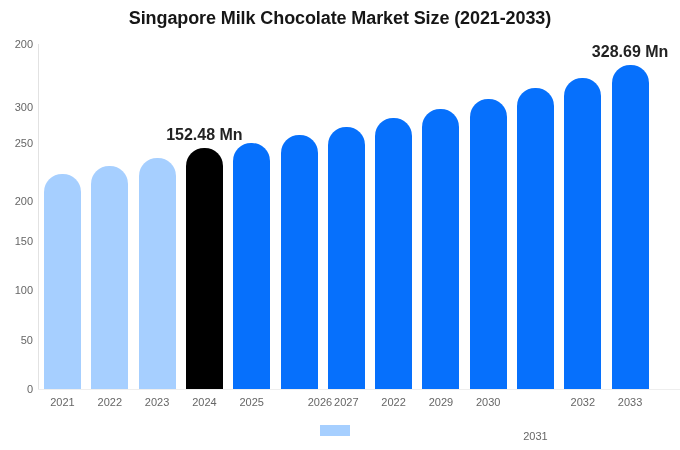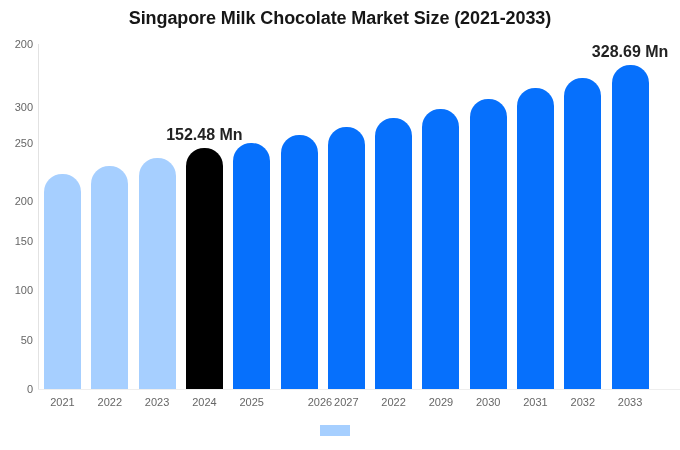--- a/index.html
+++ b/index.html
@@ -202,21 +202,21 @@
       <div class="x-tick" style="left: 44px;">2021</div>
       <div class="x-tick" style="left: 91.3px;">2022</div>
       <div class="x-tick" style="left: 138.6px;">2023</div>
       <div class="x-tick" style="left: 185.9px;">2024</div>
       <div class="x-tick" style="left: 233.2px;">2025</div>
       <div class="x-tick" style="left: 280.5px; margin-left: 21px;">2026</div>
       <div class="x-tick" style="left: 327.8px;">2027</div>
       <div class="x-tick" style="left: 375.1px;">2022</div>
       <div class="x-tick" style="left: 422.4px;">2029</div>
       <div class="x-tick" style="left: 469.7px;">2030</div>
-      <div class="x-tick" style="left: 517px;">2031</div>
+      <div class="x-tick" style="left: 517px; margin-top: 34px;">2031</div>
       <div class="x-tick" style="left: 564.3px;">2032</div>
       <div class="x-tick" style="left: 611.6px;">2033</div>
     </div>
 
   <div id="legend">
     <div id="legend-swatch" style="background: rgb(166, 207, 255);"></div>
   </div>
 
 <div class="bar-label" style="top: 126.476px; left: 204.4px; transform: translateX(-50%);">152.48 Mn</div>
     <div class="bar-label" style="top: 43.0056px; left: 630.1px; transform: translateX(-50%);">328.69 Mn</div>

